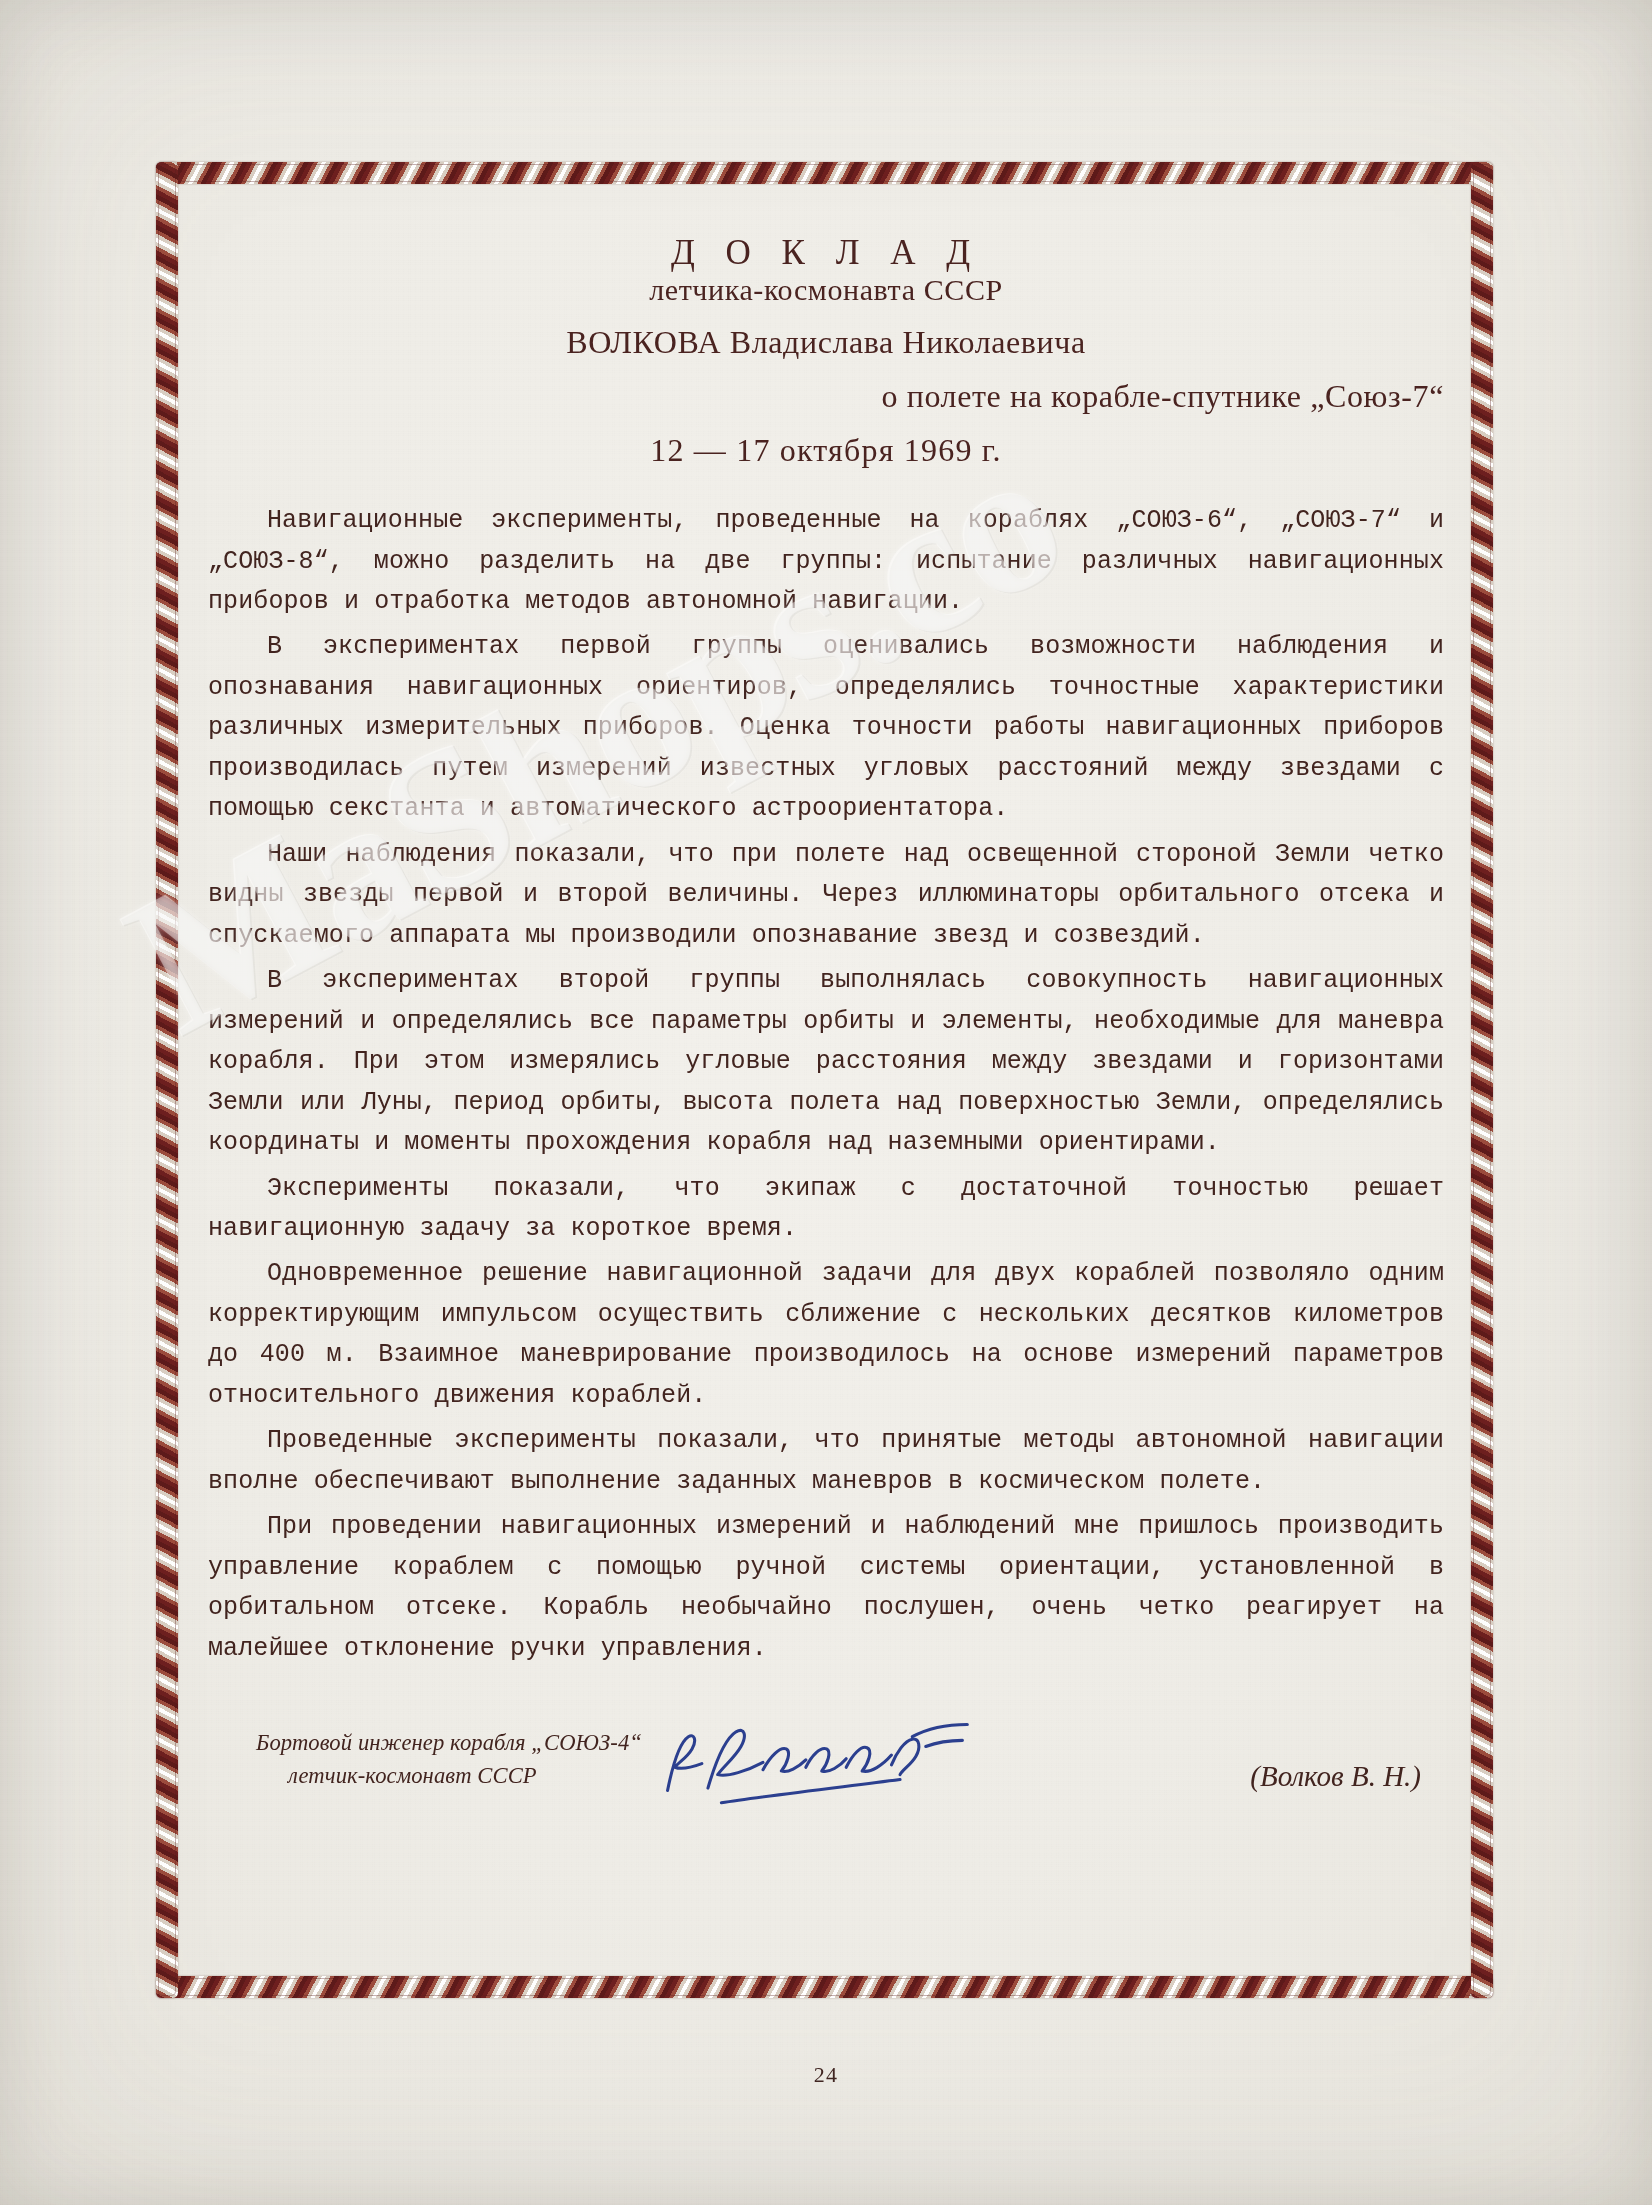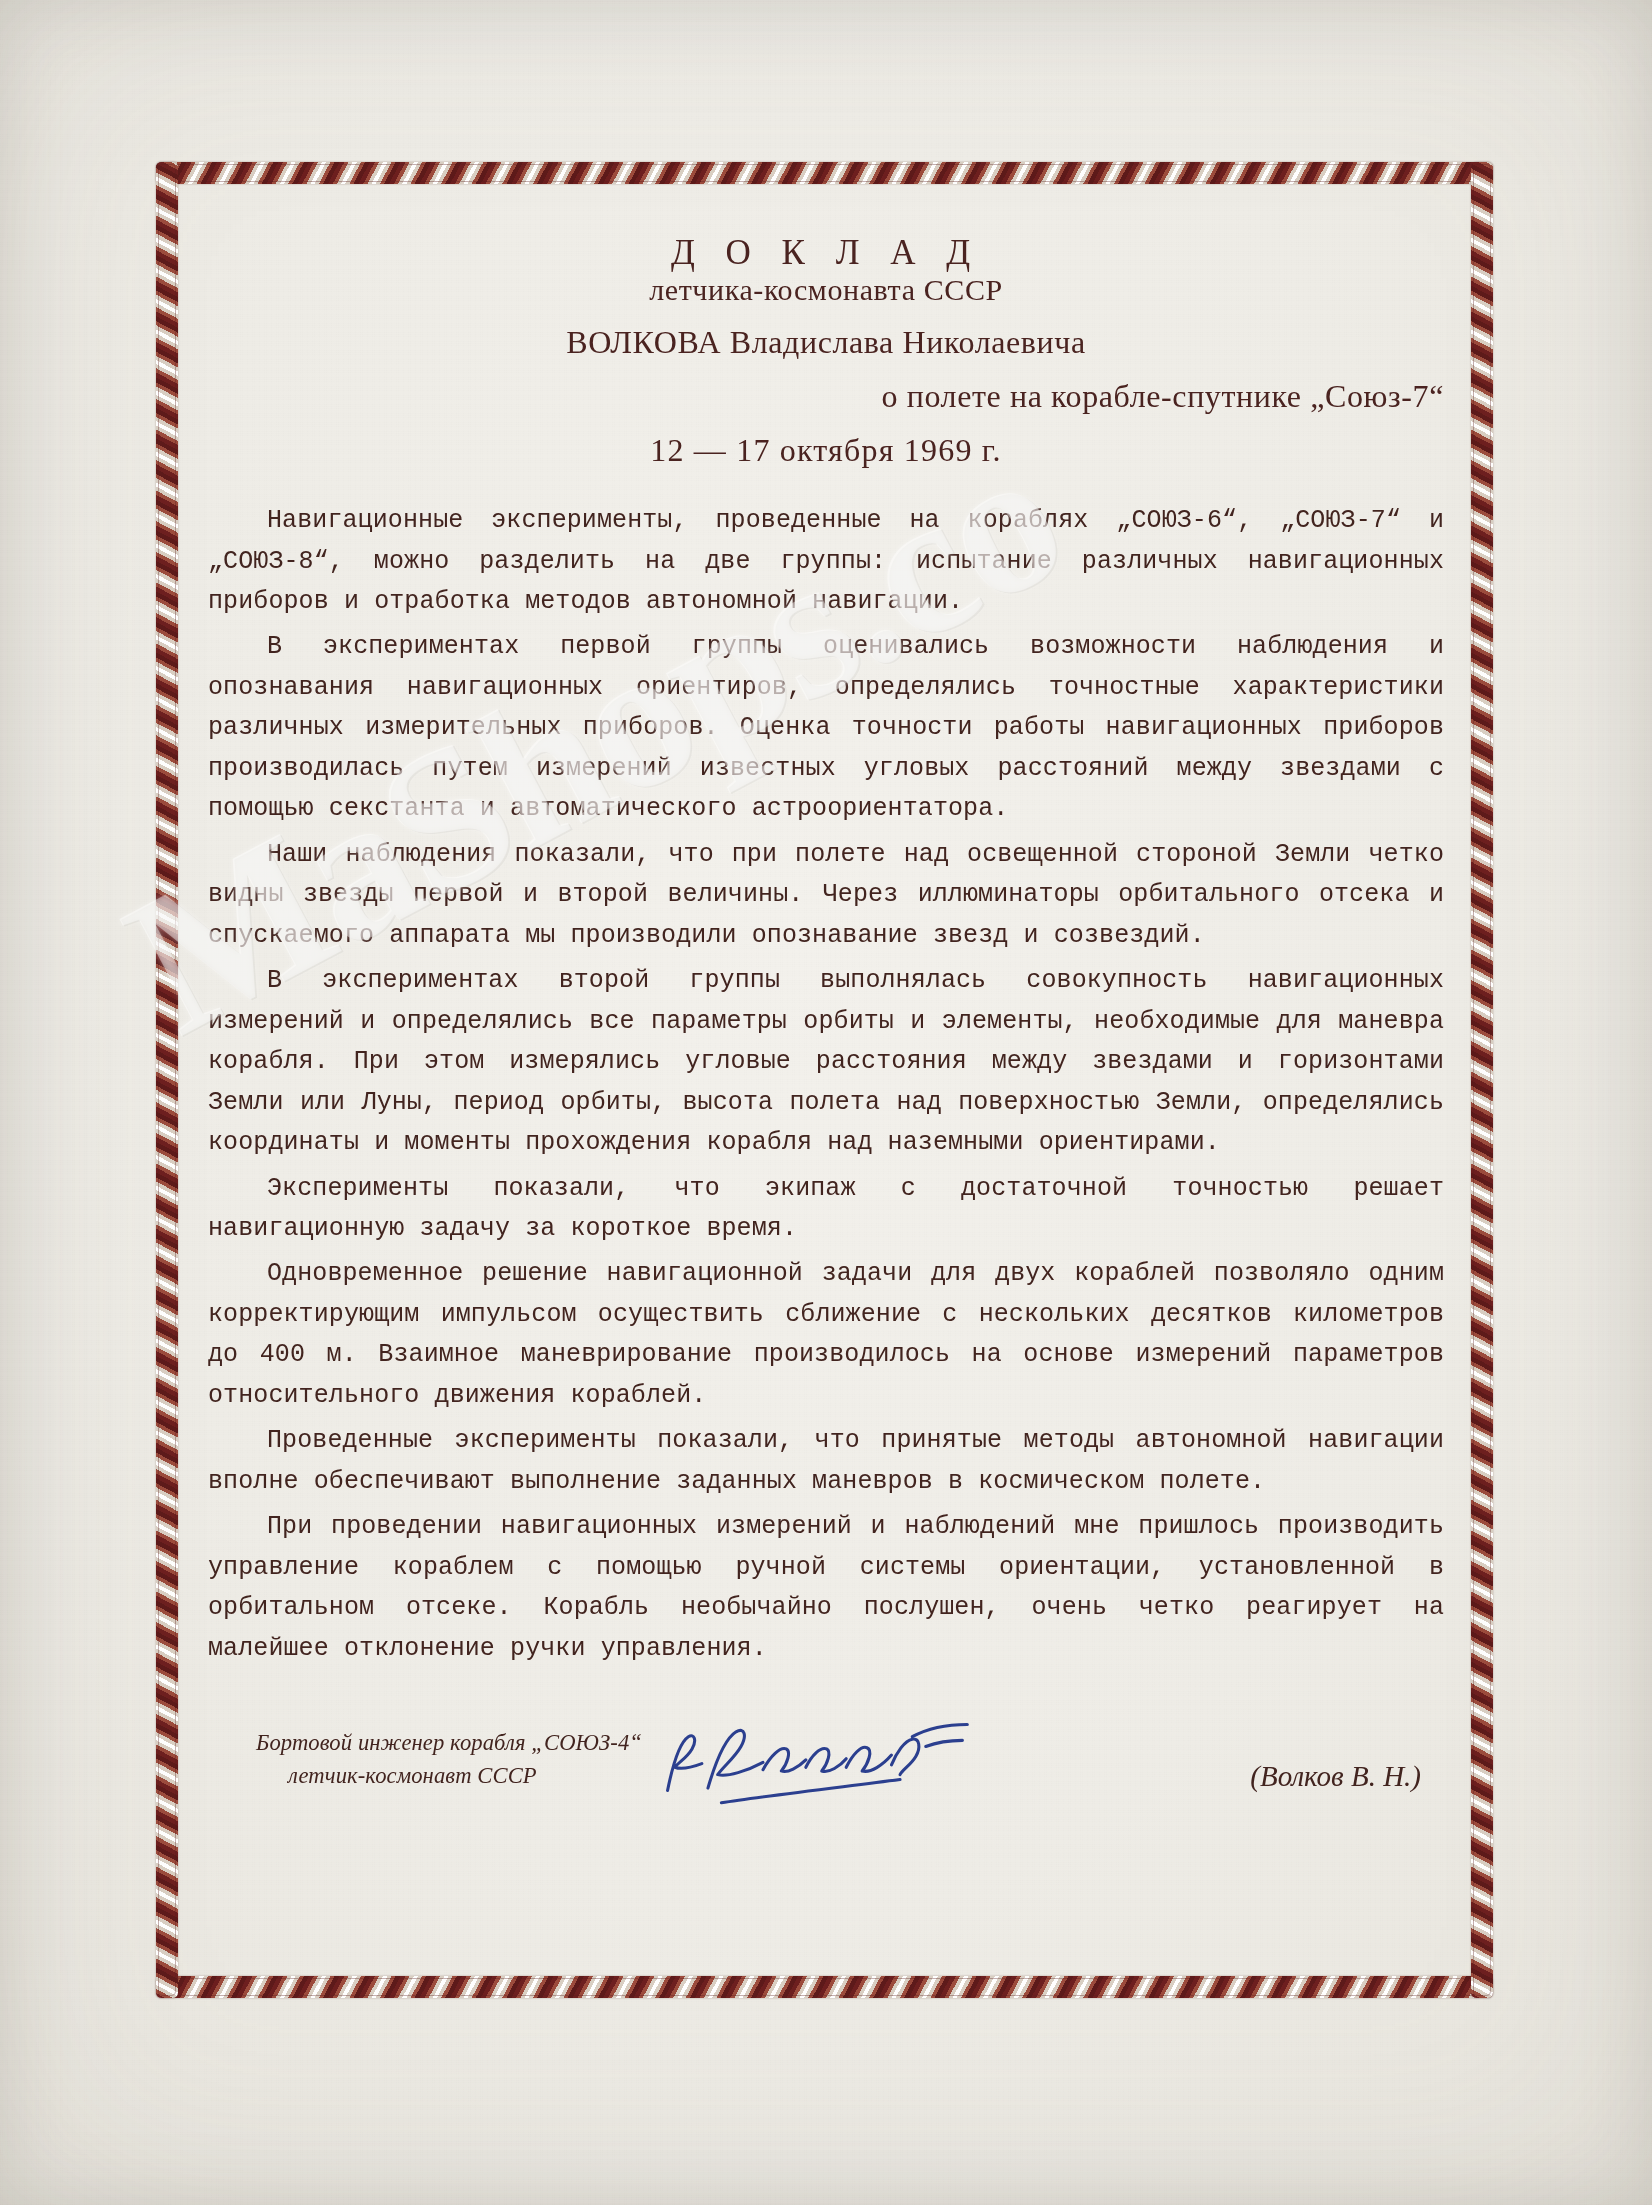--- a/index.html
+++ b/index.html
@@ -268,20 +268,21 @@
           <path d="M452 58 C 468 52, 490 48, 512 48"></path>
           <path d="M118 150 C 180 140, 300 126, 410 112"></path>
         </g>
       </svg>
 
       <div id="sig-name">(Волков В. Н.)</div>
     </div>
 
   </div>
 
+  <div id="page-number">24</div>
 
   <div id="edge-shadow"></div>
 
   <div id="watermark">
     <div class="wm-text">MaShops.co</div>
   </div>
 
 </div>
 
 

